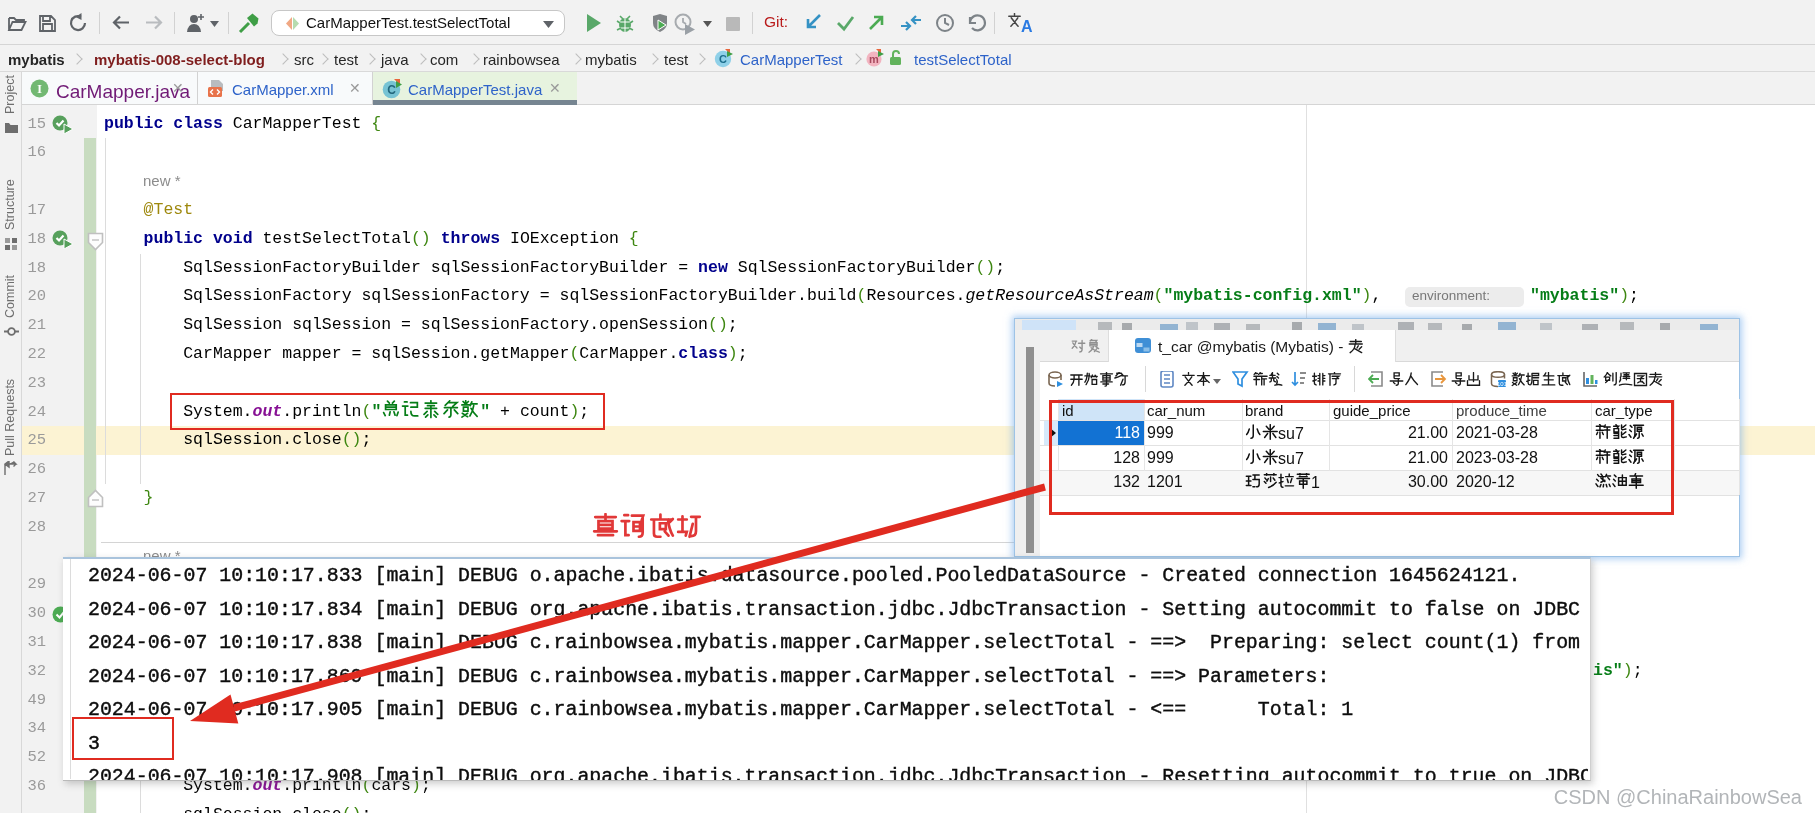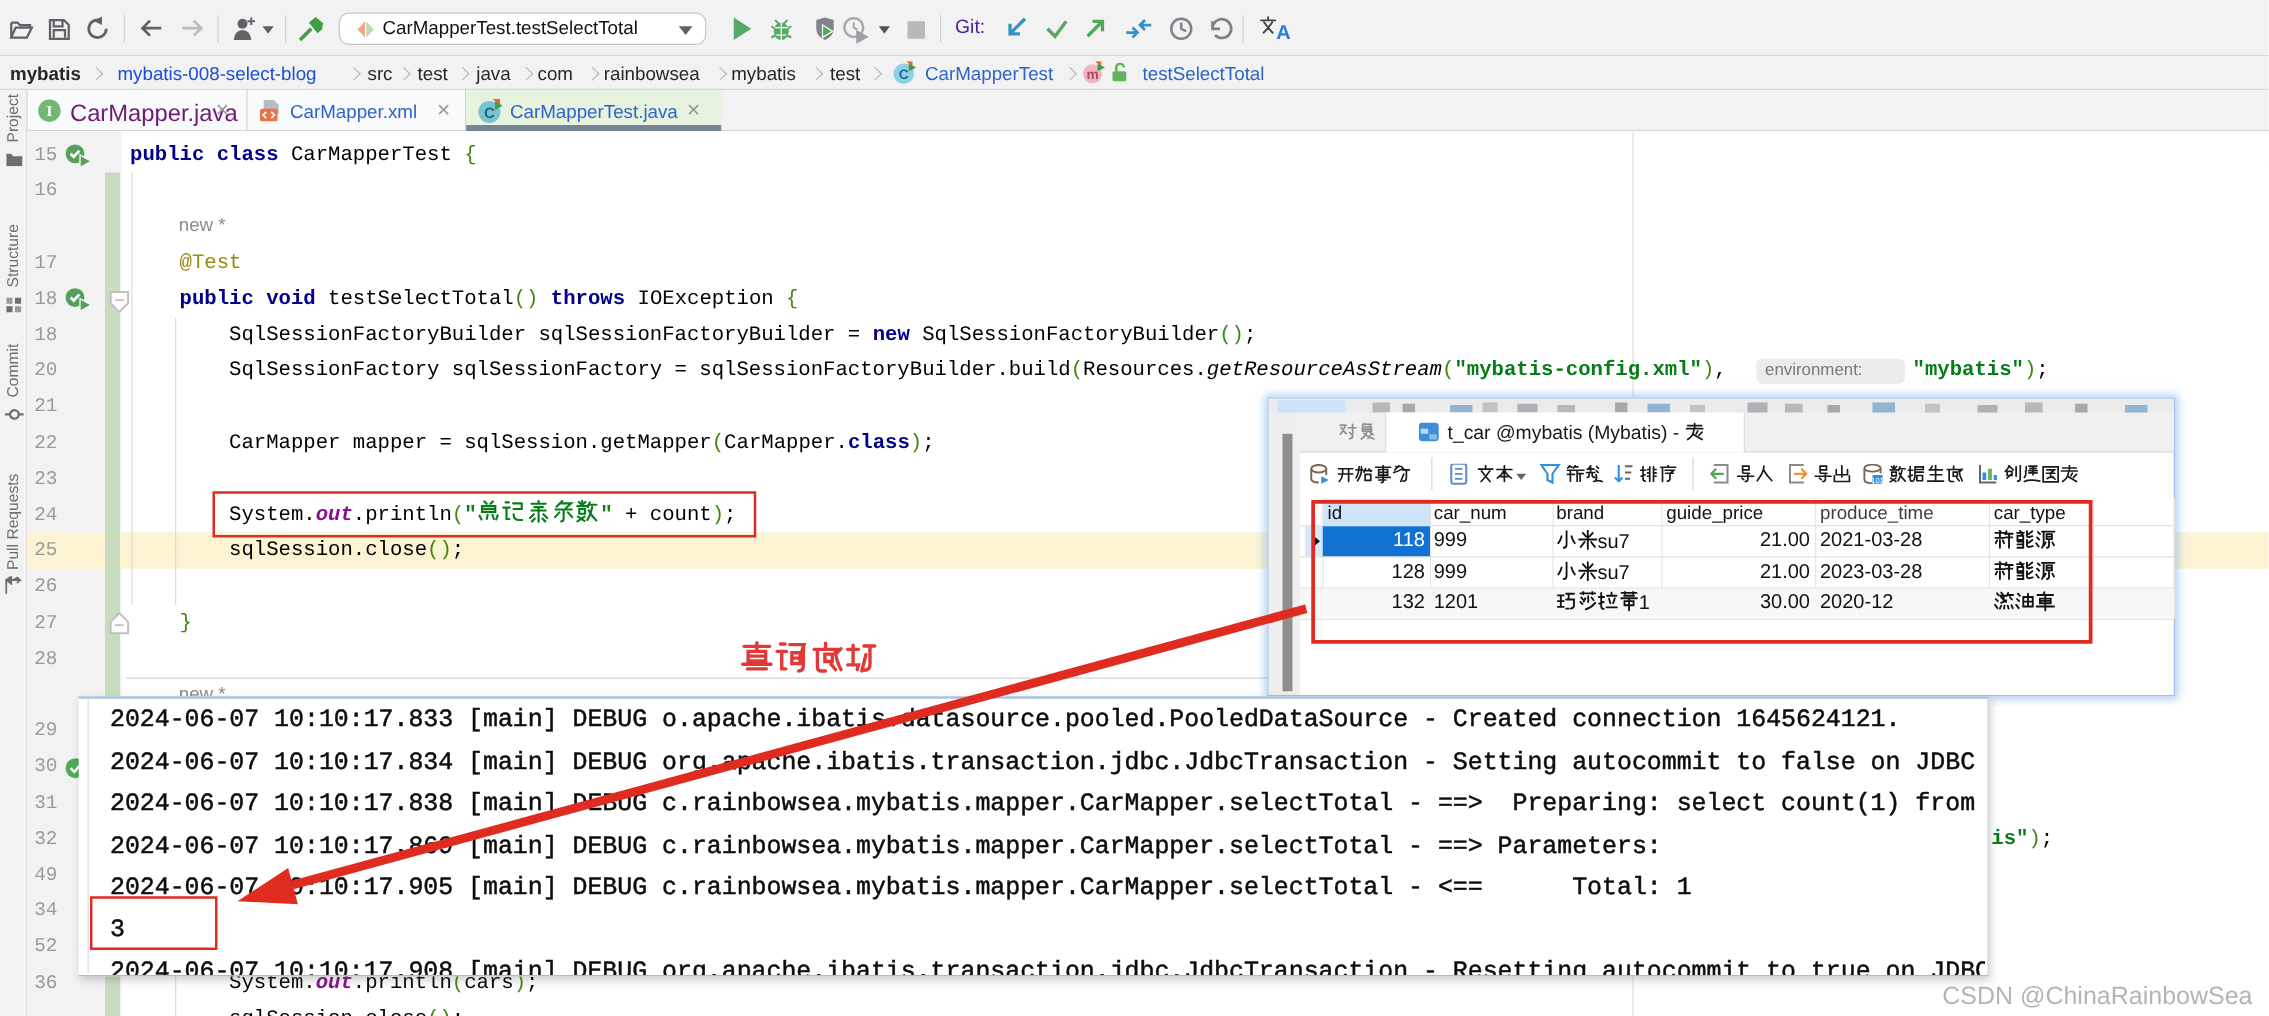--- a/index.html
+++ b/index.html
@@ -72,21 +72,21 @@
 <svg class="abs" style="left:674px;top:13px;" width="22" height="22" viewBox="0 0 22 22">
       <circle cx="9" cy="9" r="7.5" fill="none" stroke="#a7abaf" stroke-width="2"></circle>
       <path d="M9 5 v4 l3 2" stroke="#a7abaf" stroke-width="1.8" fill="none"></path>
       <path d="M11 11 L21 16.5 L11 22 Z" fill="#9aa0a6"></path>
     </svg>
 <svg class="abs" style="left:702px;top:20px;" width="11" height="8" viewBox="0 0 11 8">
       <path d="M1 1 L5.5 7 L10 1 Z" fill="#555"></path>
     </svg>
 <div class="abs" style="left:726px;top:17px;width:13.5px;height:13.5px;background:#b9b9b9;border-radius:1px"></div>
 <div class="abs" style="left:752px;top:12px;width:1px;height:22px;background:#d2d2d2"></div>
-<div class="abs" style="left:764px;top:13px;font-size:15.5px;color:#4c1d95">Git:</div>
+<div class="abs" style="left:764px;top:13px;font-size:15.5px;color:#b91c1c">Git:</div>
 <svg class="abs" style="left:804px;top:13px;" width="18" height="19" viewBox="0 0 18 19">
       <path d="M16 2 L4 14 M4 6 v8 h8" fill="none" stroke="#3592c4" stroke-width="2.6"></path>
     </svg>
 <svg class="abs" style="left:836px;top:14px;" width="19" height="18" viewBox="0 0 19 18">
       <path d="M2 9 L8 15 L17 3" fill="none" stroke="#59a869" stroke-width="2.8"></path>
     </svg>
 <svg class="abs" style="left:868px;top:13px;" width="18" height="19" viewBox="0 0 18 19">
       <path d="M2 16 L14 4 M14 12 V4 H6" fill="none" stroke="#4cab53" stroke-width="2.6"></path>
     </svg>
 <svg class="abs" style="left:900px;top:13px;" width="22" height="20" viewBox="0 0 22 20">
@@ -100,21 +100,21 @@
 <svg class="abs" style="left:966px;top:13px;" width="21" height="20" viewBox="0 0 21 20">
       <path d="M4 4 v6 h6 M4 9 a7.5 7.5 0 1 1 2 6" fill="none" stroke="#7d8388" stroke-width="2.2"></path>
     </svg>
 <div class="abs" style="left:994px;top:12px;width:1px;height:22px;background:#d2d2d2"></div>
 <div class="abs" style="left:1007px;top:13px"><svg style="display:inline-block;" width="15" height="15" viewBox="0 0 100 100">
         <path d="M50 4 V14 M12 22 H88 M28 32 Q50 62 74 88 M72 32 Q52 62 26 88" fill="none" stroke="#444" stroke-width="10" stroke-linecap="round"></path>
       </svg></div>
 <div class="abs" style="left:1021px;top:18px;font-size:16px;font-weight:bold;color:#2a7ae2">A</div>
 <div class="abs" style="left:8px;top:51px;font-size:15px;font-weight:bold;color:#262626">mybatis</div>
 <div class="abs" style="left:73px;top:55px;width:8px;height:8px;border-top:1.7px solid #bdbdbd;border-right:1.7px solid #bdbdbd;transform:rotate(45deg)"></div>
-<div class="abs" style="left:94px;top:51px;font-size:15px;font-weight:normal;color:#1d4ed8">mybatis-008-select-blog</div>
+<div class="abs" style="left:94px;top:51px;font-size:15px;font-weight:bold;color:#7f1d1d">mybatis-008-select-blog</div>
 <div class="abs" style="left:279px;top:55px;width:8px;height:8px;border-top:1.7px solid #bdbdbd;border-right:1.7px solid #bdbdbd;transform:rotate(45deg)"></div>
 <div class="abs" style="left:294px;top:51px;font-size:15px;color:#262626">src</div>
 <div class="abs" style="left:319px;top:55px;width:8px;height:8px;border-top:1.7px solid #bdbdbd;border-right:1.7px solid #bdbdbd;transform:rotate(45deg)"></div>
 <div class="abs" style="left:334px;top:51px;font-size:15px;color:#262626">test</div>
 <div class="abs" style="left:366px;top:55px;width:8px;height:8px;border-top:1.7px solid #bdbdbd;border-right:1.7px solid #bdbdbd;transform:rotate(45deg)"></div>
 <div class="abs" style="left:381px;top:51px;font-size:15px;color:#262626">java</div>
 <div class="abs" style="left:417px;top:55px;width:8px;height:8px;border-top:1.7px solid #bdbdbd;border-right:1.7px solid #bdbdbd;transform:rotate(45deg)"></div>
 <div class="abs" style="left:430px;top:51px;font-size:15px;color:#262626">com</div>
 <div class="abs" style="left:470px;top:55px;width:8px;height:8px;border-top:1.7px solid #bdbdbd;border-right:1.7px solid #bdbdbd;transform:rotate(45deg)"></div>
 <div class="abs" style="left:483px;top:51px;font-size:15px;color:#262626">rainbowsea</div>
@@ -247,20 +247,21 @@
     </svg>
 <div class="cl" style="top:109.6px"><span class="kw">public class</span> CarMapperTest <span class="par">{</span></div>
 <div class="abs" style="left:143px;top:167.2px;font-size:15px;line-height:28.8px;color:#8c8c8c;font-family:Liberation Sans,sans-serif">new *</div>
 <div class="cl" style="top:196.0px">    <span class="ann">@Test</span></div>
 <div class="cl" style="top:224.79999999999998px">    <span class="kw">public void</span> testSelectTotal<span class="par">()</span> <span class="kw">throws</span> IOException <span class="par">{</span></div>
 <div class="cl" style="top:253.6px">        SqlSessionFactoryBuilder sqlSessionFactoryBuilder = <span class="kw">new</span> SqlSessionFactoryBuilder<span class="par">()</span>;</div>
 <div class="cl" style="top:282.40000000000003px">        SqlSessionFactory sqlSessionFactory = sqlSessionFactoryBuilder.build<span class="par">(</span>Resources.<span class="ita">getResourceAsStream</span><span class="par">(</span><span class="str">"mybatis-config.xml"</span><span class="par">)</span>,</div>
 <div class="abs" style="left:1405px;top:286.8px;width:119px;height:20px;background:#ececec;border-radius:5px"></div>
 <div class="abs" style="left:1412px;top:287.8px;font-size:13.5px;color:#787878;font-family:Liberation Sans,sans-serif">environment:</div>
 <div class="cl" style="left:1530px;top:282.40000000000003px"><span class="str">"mybatis"</span><span class="par">)</span>;</div>
+<div class="cl" style="top:311.20000000000005px">        SqlSession sqlSession = sqlSessionFactory.openSession<span class="par">()</span>;</div>
 <div class="cl" style="top:340.0px">        CarMapper mapper = sqlSession.getMapper<span class="par">(</span>CarMapper.<span class="kw">class</span><span class="par">)</span>;</div>
 <div class="cl" style="top:397.6px">        System.<span class="fld">out</span>.println<span class="par">(</span><span class="str">"</span><svg style="display:inline-block;vertical-align:-3px;" width="19.8" height="19" viewBox="0 0 100 100">
         <path d="M32 6 L42 16 M68 6 L58 16 M22 26 H78 V50 H22 Z M22 38 H78 M12 66 L20 82 M46 62 L42 80 M66 62 L72 80 M88 64 L82 82" fill="none" stroke="#067d17" stroke-width="9" stroke-linecap="round"></path>
       </svg><svg style="display:inline-block;vertical-align:-3px;" width="19.8" height="19" viewBox="0 0 100 100">
         <path d="M16 10 H30 M6 32 H34 M20 32 V80 H32 M48 14 H84 V38 H50 M50 60 Q50 84 70 84 H86" fill="none" stroke="#067d17" stroke-width="9" stroke-linecap="round"></path>
       </svg><svg style="display:inline-block;vertical-align:-3px;" width="19.8" height="19" viewBox="0 0 100 100">
         <path d="M50 4 V16 M20 16 H80 M32 30 H68 M50 30 V52 M20 44 H80 M50 56 V92 M30 60 L14 76 M70 60 L86 76 M34 78 L22 90 M66 78 L78 90" fill="none" stroke="#067d17" stroke-width="9" stroke-linecap="round"></path>
       </svg><svg style="display:inline-block;vertical-align:-3px;" width="19.8" height="19" viewBox="0 0 100 100">
         <path d="M44 4 L20 28 M36 14 H82 L60 34 M16 40 H84 M50 40 V78 Q50 90 40 90 M32 52 L14 72 M68 52 L86 72" fill="none" stroke="#067d17" stroke-width="9" stroke-linecap="round"></path>
       </svg><svg style="display:inline-block;vertical-align:-3px;" width="19.8" height="19" viewBox="0 0 100 100">

